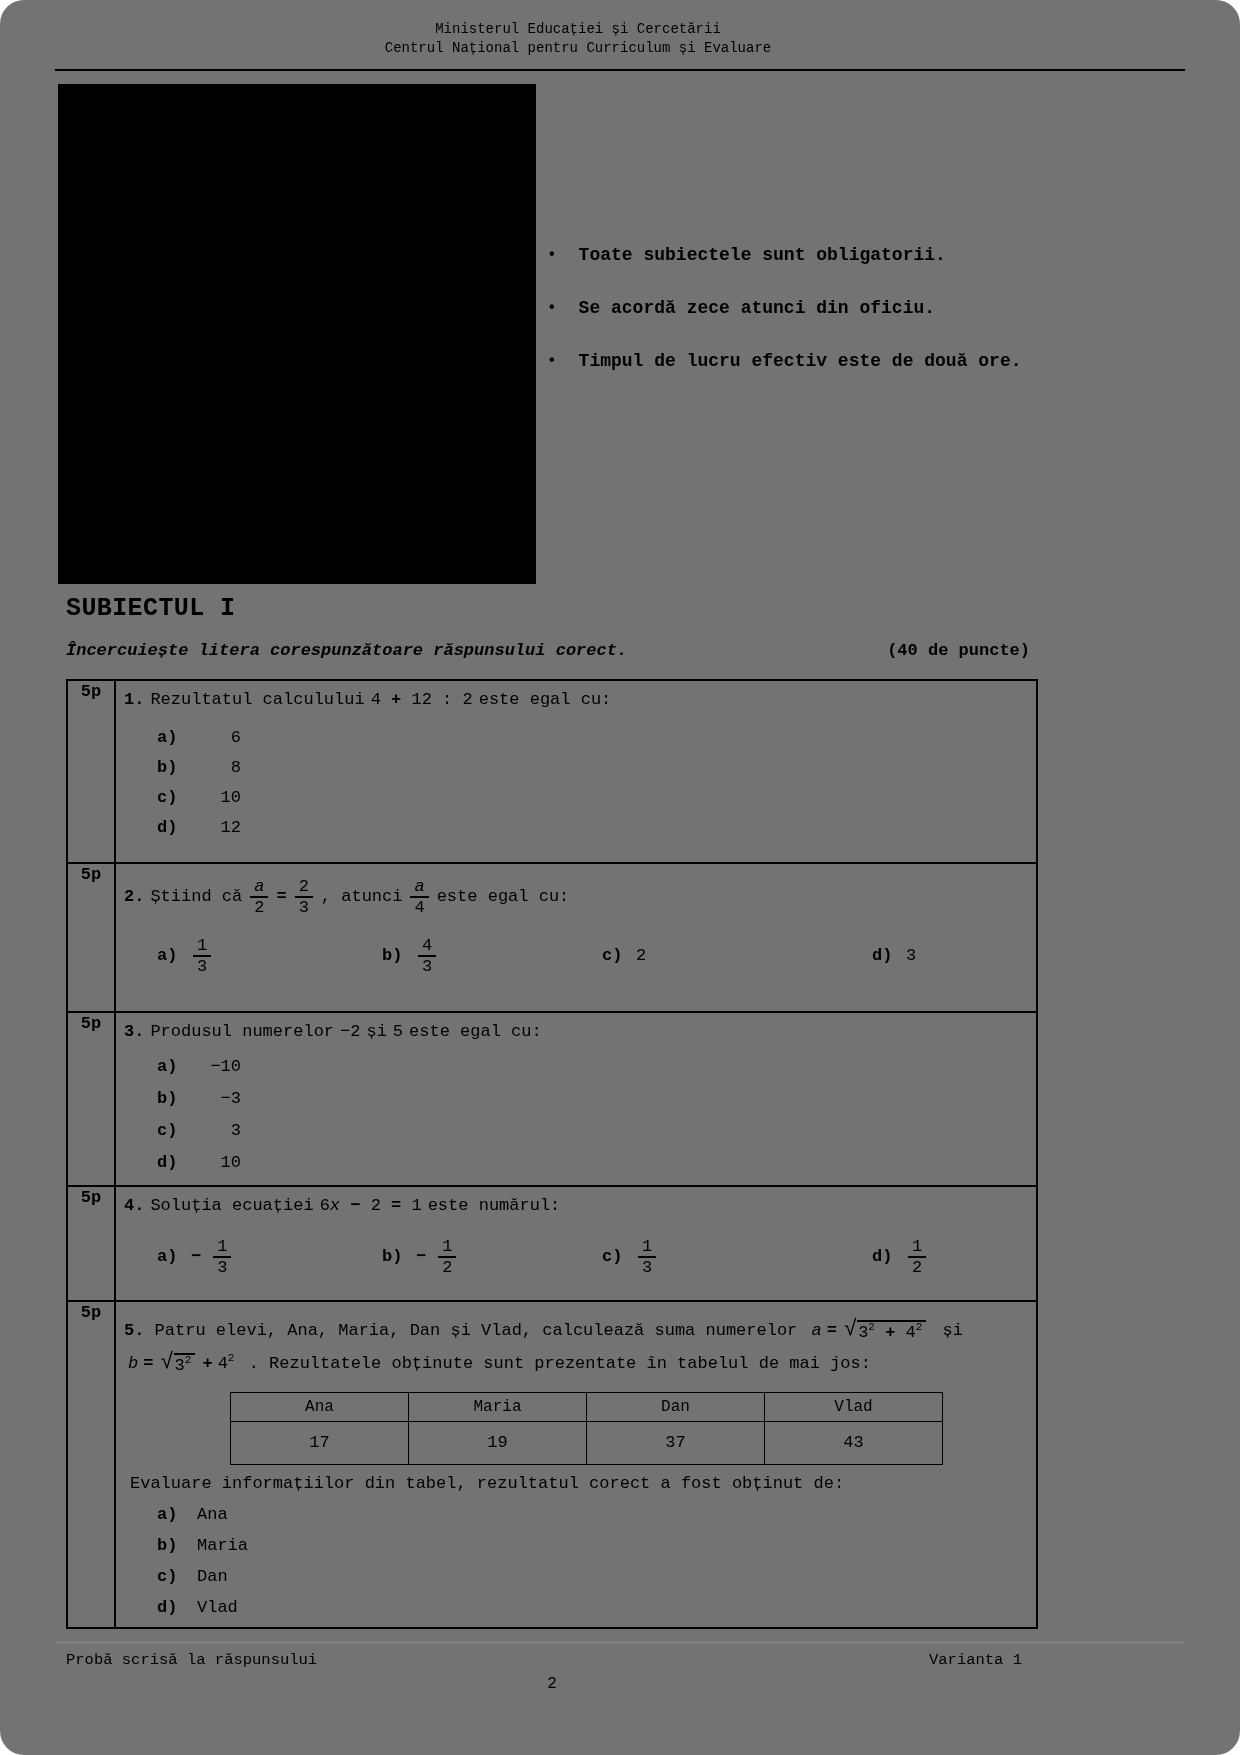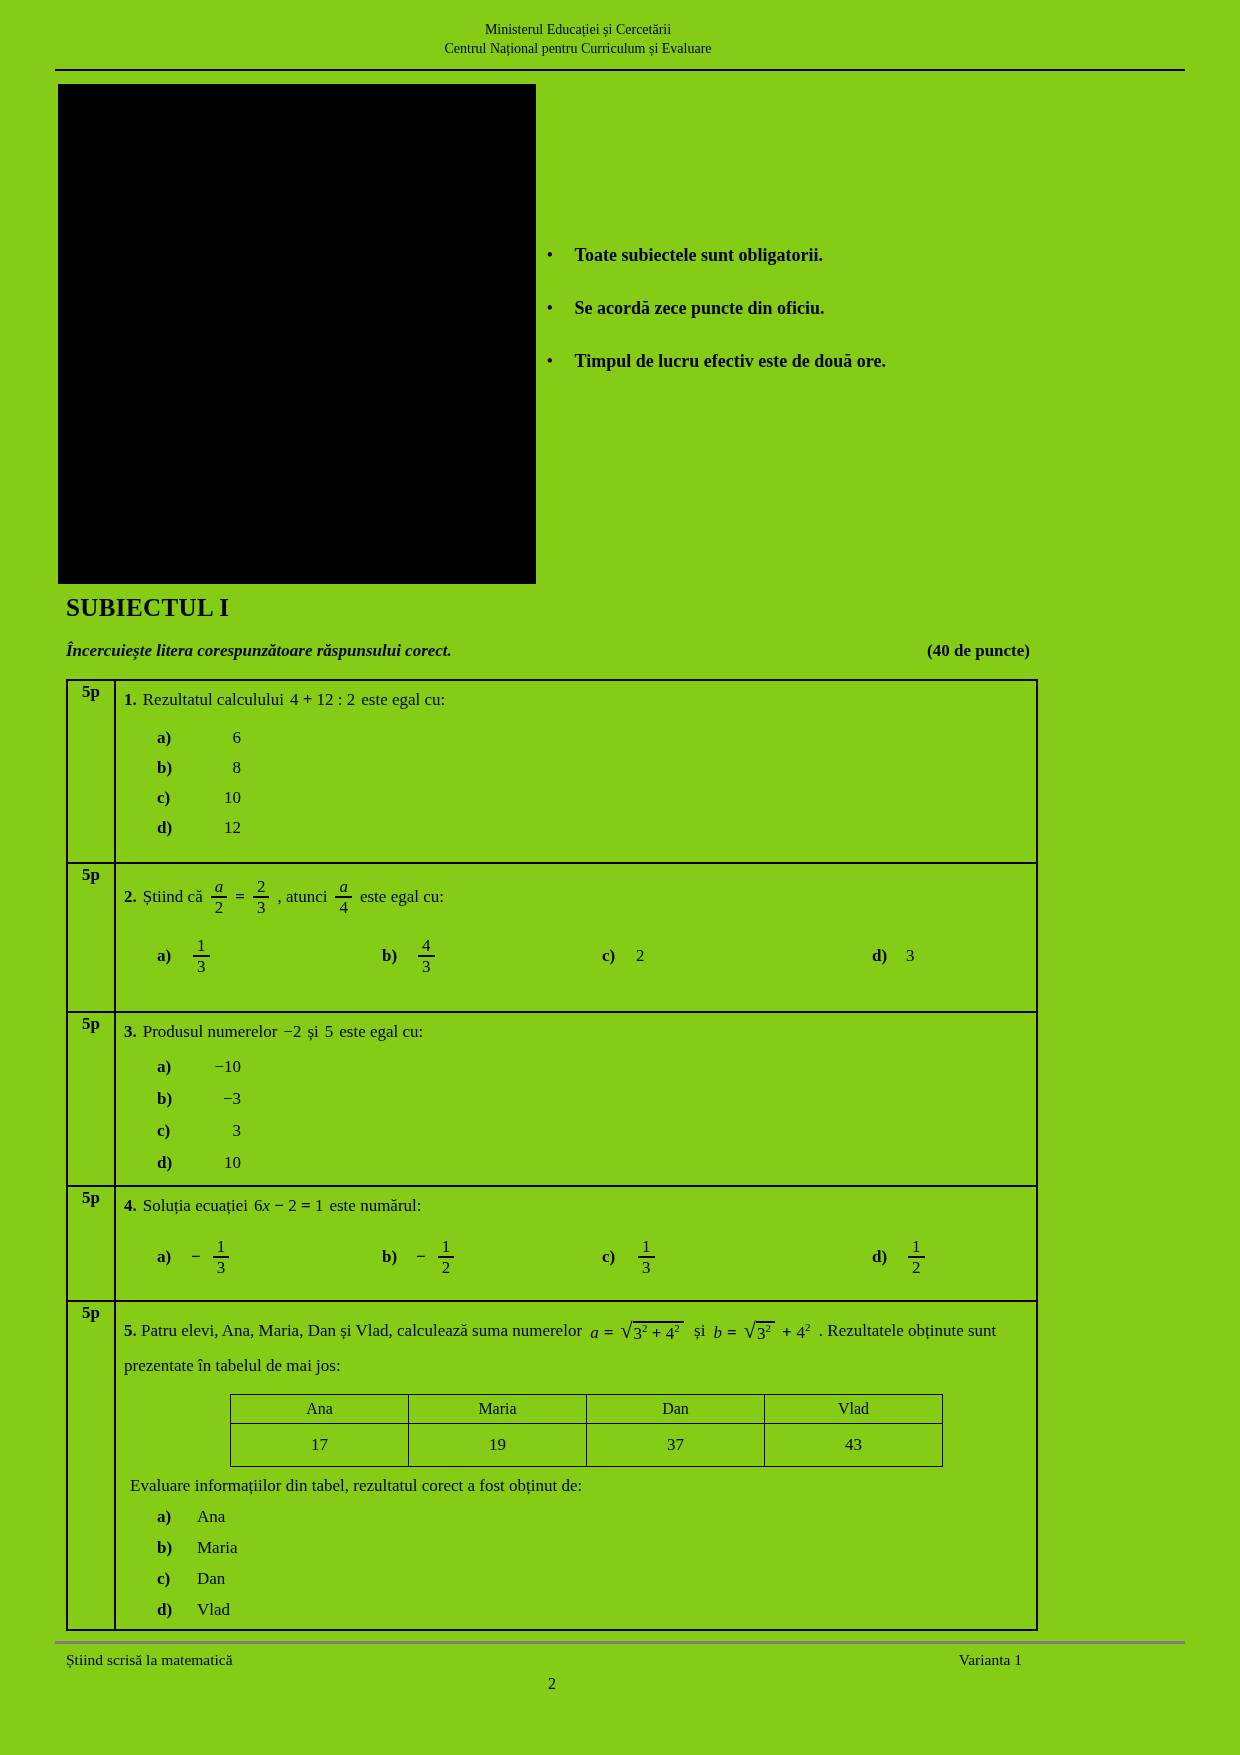--- a/index.html
+++ b/index.html
@@ -1,17 +1,17 @@
 <!DOCTYPE html>
 <html lang="ro"><head>
 <meta charset="utf-8">
 <style>
   html,body{margin:0;padding:0;background:#fff;}
-  .page{position:relative;width:1240px;height:1755px;background:#84cc16;overflow:hidden;
-        font-family:Liberation Serif, serif;color:#000;}
+  .page{position:relative;width:1240px;height:1755px;background:#737373;overflow:hidden;
+        font-family:Liberation Mono, monospace;color:#000;border-radius:24px;}
 
   
   .doc-header{position:absolute;top:20px;left:66px;width:1024px;text-align:center;
               font-size:14px;line-height:19px;}
   .header-rule{position:absolute;top:69px;left:55px;width:1130px;border-top:2px solid #000;}
 
   
   .redacted{position:absolute;left:58px;top:84px;width:478px;height:500px;background:#000;}
 
   
@@ -89,21 +89,21 @@
 
   <div class="redacted"></div>
 
   <div class="notices">
     <div class="notice">
       <span class="bullet">•</span>
       <span>Toate subiectele sunt obligatorii.</span>
     </div>
     <div class="notice">
       <span class="bullet">•</span>
-      <span>Se acordă zece puncte din oficiu.</span>
+      <span>Se acordă zece atunci din oficiu.</span>
     </div>
     <div class="notice">
       <span class="bullet">•</span>
       <span>Timpul de lucru efectiv este de două ore.</span>
     </div>
   </div>
 
   <div class="section-title">SUBIECTUL I</div>
   <div class="instruction-row">
     <span class="instr">Încercuiește litera corespunzătoare răspunsului corect.</span>
@@ -346,18 +346,18 @@
             <span>Vlad</span>
             </li>
         </ul>
       </div>
     </div>
 
   </div>
 
   <div class="footer-rule"></div>
   <div class="footer-row">
-    <span>Știind scrisă la matematică</span>
+    <span>Probă scrisă la răspunsului</span>
     <span>Varianta 1</span>
   </div>
   <div class="page-num">2</div>
 
 </div>
 
 </body></html>

